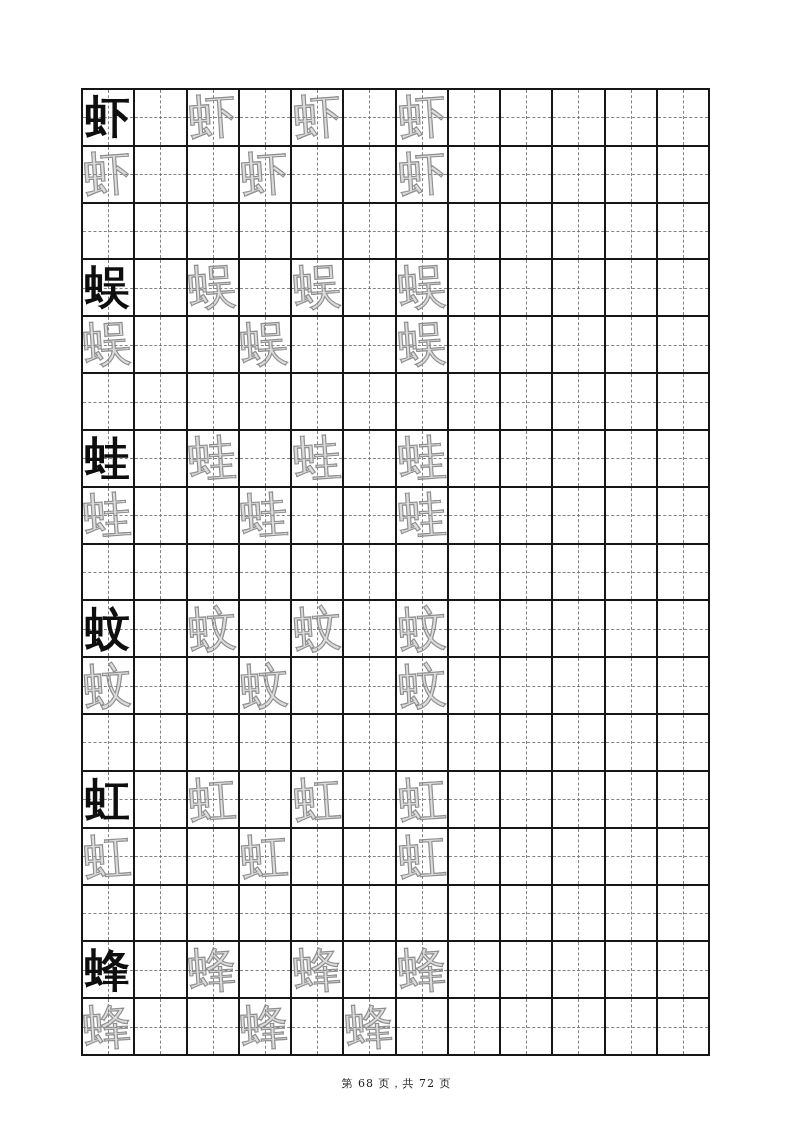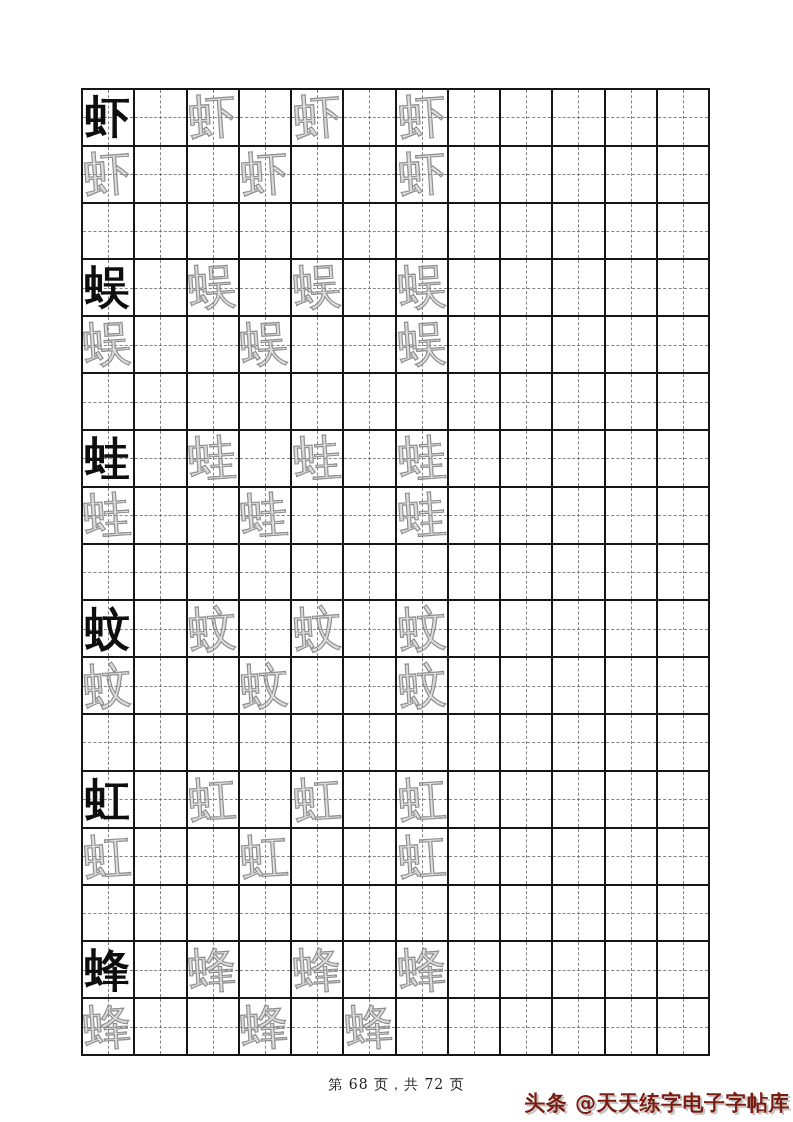--- a/index.html
+++ b/index.html
@@ -86,21 +86,21 @@
   }
 
   
   .footer {
     position: absolute;
     left: 0;
     right: 0;
     top: 1076px;
     text-align: center;
     font-family: "DejaVu Serif", "Liberation Serif", serif;
-    font-size: 14px;
+    font-size: 11px;
     letter-spacing: 1px;
     color: #1c1c1c;
   }
 
   
   .watermark {
     position: absolute;
     right: 3px;
     top: 1089px;
     font-family: "DejaVu Sans", sans-serif;
@@ -365,15 +365,14 @@
       <span class="char trace" style="left: 16.6667%; top: 88.2353%;">蜂</span>
       <span class="char trace" style="left: 33.3333%; top: 88.2353%;">蜂</span>
       <span class="char trace" style="left: 50%; top: 88.2353%;">蜂</span>
       <span class="char trace" style="left: 0%; top: 94.1176%;">蜂</span>
       <span class="char trace" style="left: 25%; top: 94.1176%;">蜂</span>
       <span class="char trace" style="left: 41.6667%; top: 94.1176%;">蜂</span>
     </div>
 
   <div class="footer">第 68 页，共 72 页</div>
 
-  <div class="watermark">头条 @天天练字电子字帖库</div>
 
 </div>
 
 </body></html>

